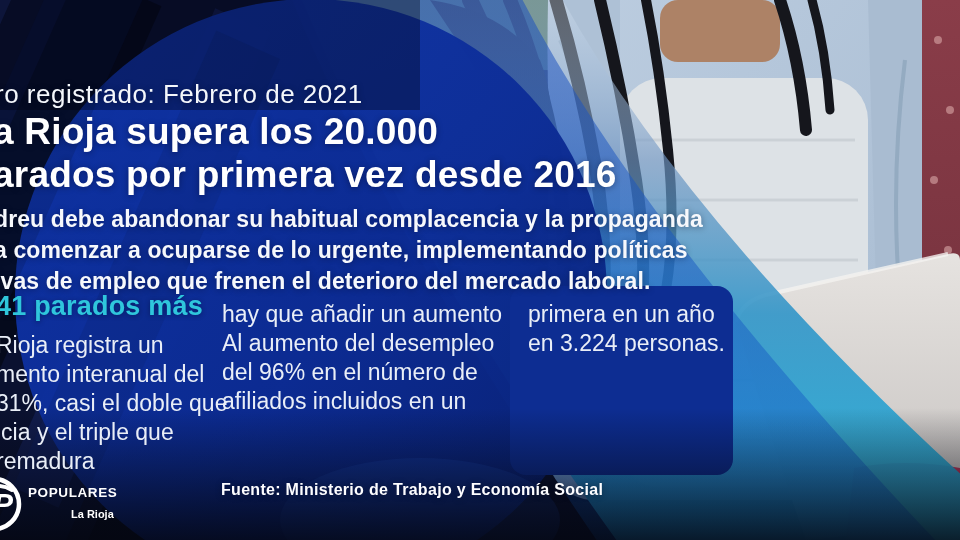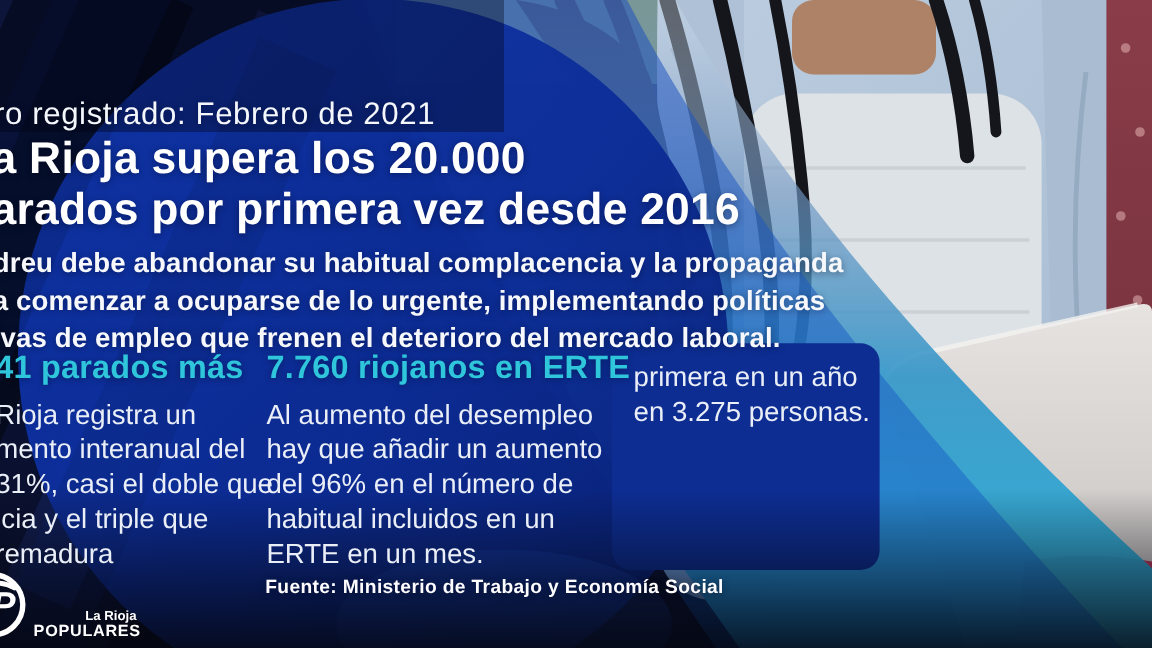--- a/index.html
+++ b/index.html
@@ -13,21 +13,21 @@
   .col{position:absolute;top:291px;}
   .col .ttl{font-size:27px;font-weight:700;color:#2fc6dc;white-space:nowrap;letter-spacing:.2px;
             text-shadow:0 1px 5px rgba(0,10,40,.45);}
   .col .bdy{margin-top:9px;font-size:23px;font-weight:400;line-height:29px;color:#e9eef7;white-space:nowrap;}
   .col1{left:-4px;width:220px;}
   .col2{left:222px;width:295px;}
   .col3{left:528px;width:200px;}
   .fuente{left:221px;top:481px;font-size:16px;font-weight:700;letter-spacing:.3px;color:#fdfdff;white-space:nowrap;}
   .logo{position:absolute;left:0;top:468px;width:140px;height:72px;}
   .logo svg{position:absolute;left:0;top:0;}
-  .logo .org{position:absolute;left:28px;top:17px;font-size:13.5px;font-weight:700;letter-spacing:.6px;color:#fff;margin-top:33px;}
+  .logo .org{position:absolute;left:28px;top:17px;font-size:13.5px;font-weight:700;letter-spacing:.6px;color:#fff;}
   .logo .region{position:absolute;left:71px;top:40px;font-size:11px;font-weight:700;color:#fff;}
 </style>
 </head>
 <body>
 
 <div class="stage">
 
   <svg class="bg" viewBox="0 0 960 540" aria-hidden="true">
     <defs>
       <linearGradient id="navyG" x1="0" y1="0" x2="1" y2="1">
@@ -156,34 +156,32 @@
     <div class="bdy">
       <div>Rioja registra un</div>
       <div>mento interanual del</div>
       <div>31%, casi el doble que</div>
       <div>icia y el triple que</div>
       <div>remadura</div>
     </div>
   </div>
 
   <div class="col col2">
-    <div class="ttl">7.760 riojanos en ERTE</div>
     <div class="bdy">
+      <div>hay que añadir un aumento</div>
       <div>Al aumento del desempleo</div>
-      <div>hay que añadir un aumento</div>
       <div>del 96% en el número de</div>
-      <div>habitual incluidos en un</div>
-      <div>ERTE en un mes.</div>
+      <div>afiliados incluidos en un</div>
     </div>
   </div>
 
   <div class="col col3">
     <div class="bdy">
       <div>primera en un año</div>
-      <div>en 3.275 personas.</div>
+      <div>en 3.224 personas.</div>
     </div>
   </div>
 
   <div class="txt fuente">Fuente: Ministerio de Trabajo y Economía Social</div>
 
   <div class="logo">
     <svg width="70" height="72" viewBox="0 0 70 72" aria-hidden="true">
       <circle cx="-6" cy="36" r="25" fill="none" stroke="#ffffff" stroke-width="4.5"></circle>
       <text x="-27" y="46" font-family="Liberation Sans, sans-serif" font-size="30" font-weight="700" fill="#ffffff" font-style="italic">PP</text>
       <path d="M-14 22 Q-2 14 12 22" fill="none" stroke="#ffffff" stroke-width="4" stroke-linecap="round"></path>

